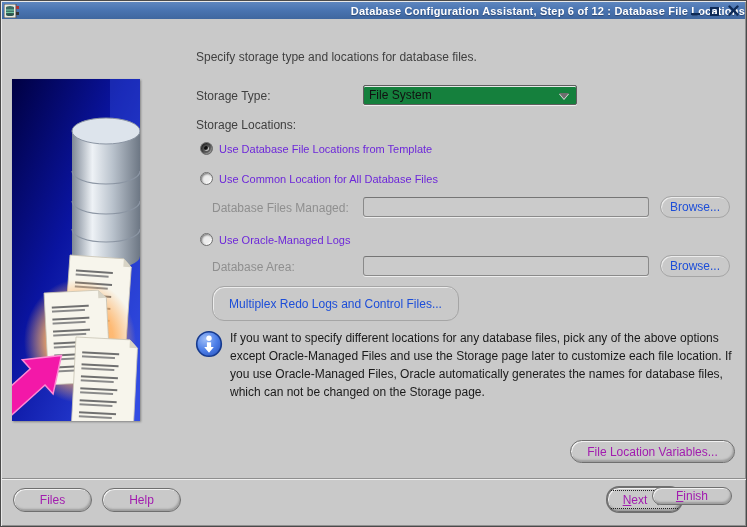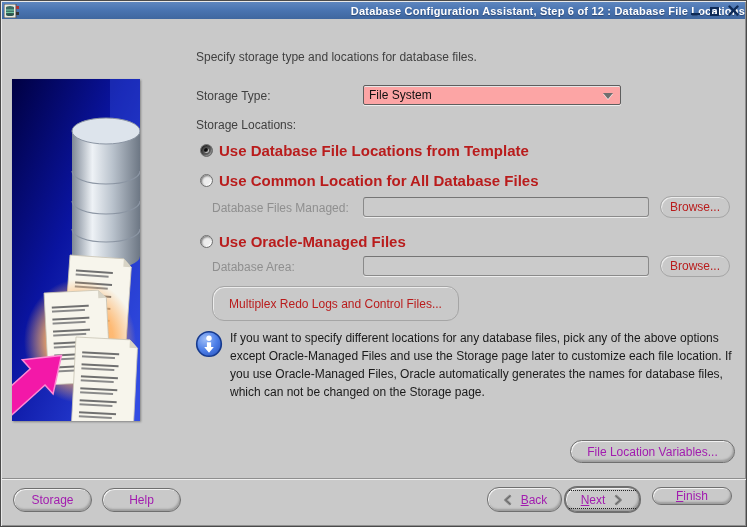--- a/index.html
+++ b/index.html
@@ -36,22 +36,22 @@
     box-shadow:1px 1px 2px rgba(0,0,0,.35);
   }
   .left-art svg { display:block; }
 
   
   .txt { position:absolute; font-size:12px; color:#404040; white-space:nowrap; }
   .txt.disabled { color:#8f8f8f; }
 
   
   .combo {
-    position:absolute; left:362px; top:84px; width:258px; height:20px;
-    background:#fca5a5; border:1px solid #5e5e5e; border-radius:2px;
+    position:absolute; left:362px; top:84px; width:214px; height:20px;
+    background:#15803d; border:1px solid #5e5e5e; border-radius:2px;
     box-shadow: inset 0 1px 0 #e6e6e6, 0 1px 0 #eee;
     display:flex; align-items:center; padding-left:5px;
     font-size:12px; color:#111; cursor:default;
   }
   .combo .arrow {
     position:absolute; right:7px; top:7px; width:0; height:0;
     border-left:5px solid transparent; border-right:5px solid transparent;
     border-top:6px solid #6e6e6e;
     filter: drop-shadow(0 1px 0 #efefef);
   }
@@ -63,41 +63,41 @@
     background:#ededed;
     border:1px solid #6f6f6f;
     box-shadow: inset 1px 1px 2px rgba(90,90,90,.8), inset -1px -1px 1px #fff;
     position:relative; flex:0 0 auto;
   }
   .radio.checked { background:#555; box-shadow: inset 1px 1px 2px #222, inset -1px -1px 1px #999; }
   .radio.checked::after {
     content:""; position:absolute; left:3px; top:3px; width:5px; height:5px;
     border-radius:50%; background:#0c0c0c; box-shadow:-1px -1px 1px #cfcfcf inset;
   }
-  .radio-row .lbl { font-size:15px; color:#b91c1c;font-weight:bold; }
+  .radio-row .lbl { font-size:11px; color:#6d28d9; }
 
   
   .field {
     position:absolute; left:362px; width:286px; height:20px;
     background:#cbcbcb; border:1px solid #8a8a8a; border-top-color:#757575; border-radius:3px;
     box-shadow: 0 1px 0 #ededed;
     font-size:12px; padding:0 4px; color:#333;
   }
   .field:disabled { color:#8f8f8f; }
 
   
   .btn {
     position:absolute; background:#c9c9c9; border:1px solid #6f6f6f; border-radius:12px;
     box-shadow: inset 1px 1px 0 #f2f2f2, inset -1px -2px 2px #9d9d9d;
     font-family:"Liberation Sans", sans-serif; font-size:12px; color:#a21caf;
     display:flex; align-items:center; justify-content:center; gap:7px; cursor:default;
   }
-  .btn.disabled { color:#b91c1c; border-color:#a5a5a5; box-shadow: inset 1px 1px 0 #ececec; }
+  .btn.disabled { color:#1d4ed8; border-color:#a5a5a5; box-shadow: inset 1px 1px 0 #ececec; }
   .btn .u { text-decoration:underline; }
-  .btn.default-btn { box-shadow: 0 0 0 1px #6f6f6f, inset 1px 1px 0 #f2f2f2, inset -1px -2px 2px #9d9d9d; }
+  .btn.default-btn { box-shadow: 0 0 0 1px #6f6f6f, inset 1px 1px 0 #f2f2f2, inset -1px -2px 2px #9d9d9d; margin-left: 42px; }
   .btn.default-btn::before {
     content:""; position:absolute; left:3px; right:3px; top:2px; bottom:2px;
     border-top:1px dotted #222; border-bottom:1px dotted #222;
   }
   .chev { width:12px; height:12px; flex:0 0 auto; }
 
   
   .info-icon { position:absolute; left:194px; top:329px; width:28px; height:28px; }
   .info-text {
     position:absolute; left:229px; top:328px; width:505px;
@@ -218,21 +218,21 @@
   </div>
 
   <div class="txt disabled" style="left:211px; top:200px;">Database Files Managed:</div>
   <input class="field" style="top: 196px;" disabled="" value="">
   <button class="btn disabled" style="left:659px; top:195px; width:70px; height:22px;">
     <span>Browse...</span>
   </button>
 
   <div class="radio-row" style="left:199px; top:232px;">
     <span class="radio"></span>
-    <span class="lbl">Use Oracle-Managed Files</span>
+    <span class="lbl">Use Oracle-Managed Logs</span>
   </div>
 
   <div class="txt disabled" style="left:211px; top:259px;">Database Area:</div>
   <input class="field" style="top: 255px;" disabled="" value="">
   <button class="btn disabled" style="left:659px; top:254px; width:70px; height:22px;">
     <span>Browse...</span>
   </button>
 
   <button class="btn disabled" style="left:211px; top:285px; width:247px; height:35px;">
     <span>Multiplex Redo Logs and Control Files...</span>
@@ -252,33 +252,26 @@
   </svg>
   <div class="info-text">If you want to specify different locations for any database files, pick any of the above options except Oracle-Managed Files and use the Storage page later to customize each file location. If you use Oracle-Managed Files, Oracle automatically generates the names for database files, which can not be changed on the Storage page.</div>
 
   <button class="btn" style="left:569px; top:439px; width:165px; height:23px;">
     <span>File Location Variables...</span>
   </button>
 
   <div class="separator"></div>
 
   <button class="btn" style="left:12px; top:487px; width:79px; height:24px;">
-    <span>Storage</span>
+    <span>Files</span>
   </button>
   <button class="btn" style="left:101px; top:487px; width:79px; height:24px;">
     <span>Help</span>
   </button>
 
-  <button class="btn" style="left:486px; top:486px; width:75px; height:25px;">
-    <svg class="chev" viewBox="0 0 12 12">
-      <path d="M8.5 1.5 L3.5 6 L8.5 10.5" fill="none" stroke="#8f8f8f" stroke-width="3" stroke-linejoin="round"></path>
-      <path d="M8.5 1.5 L3.5 6 L8.5 10.5" fill="none" stroke="#5f5f5f" stroke-width="1"></path>
-    </svg>
-    <span><span class="u">B</span><span>ack</span></span>
-  </button>
 
   <button class="btn default-btn" style="left:564px; top:486px; width:75px; height:25px;">
     <span><span class="u">N</span><span>ext</span></span>
     <svg class="chev" viewBox="0 0 12 12">
       <path d="M3.5 1.5 L8.5 6 L3.5 10.5" fill="none" stroke="#8f8f8f" stroke-width="3" stroke-linejoin="round"></path>
       <path d="M3.5 1.5 L8.5 6 L3.5 10.5" fill="none" stroke="#5f5f5f" stroke-width="1"></path>
     </svg>
   </button>
 
   <button class="btn" style="left:651px; top:486px; width:80px; height:18px;">

